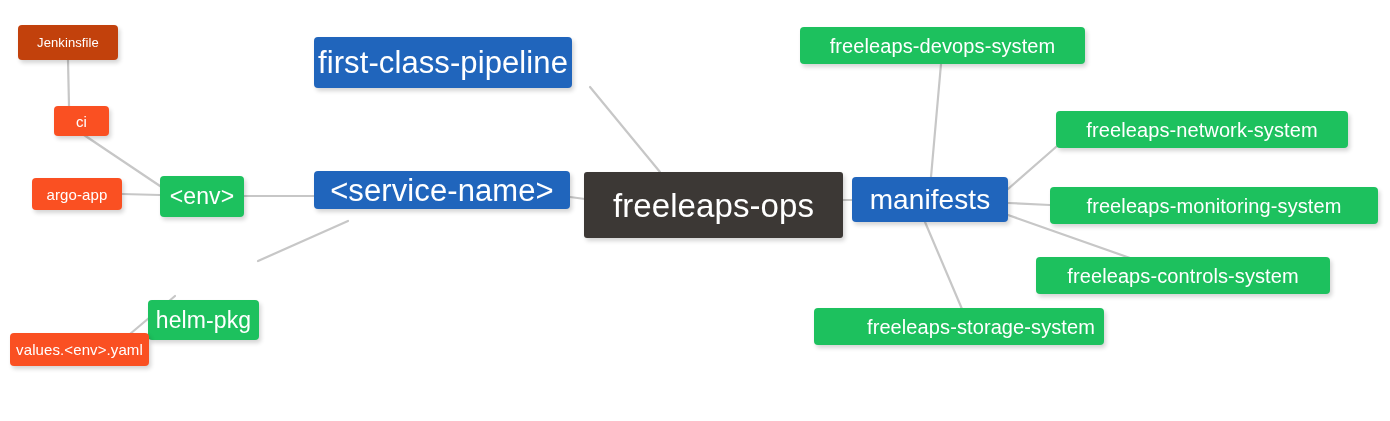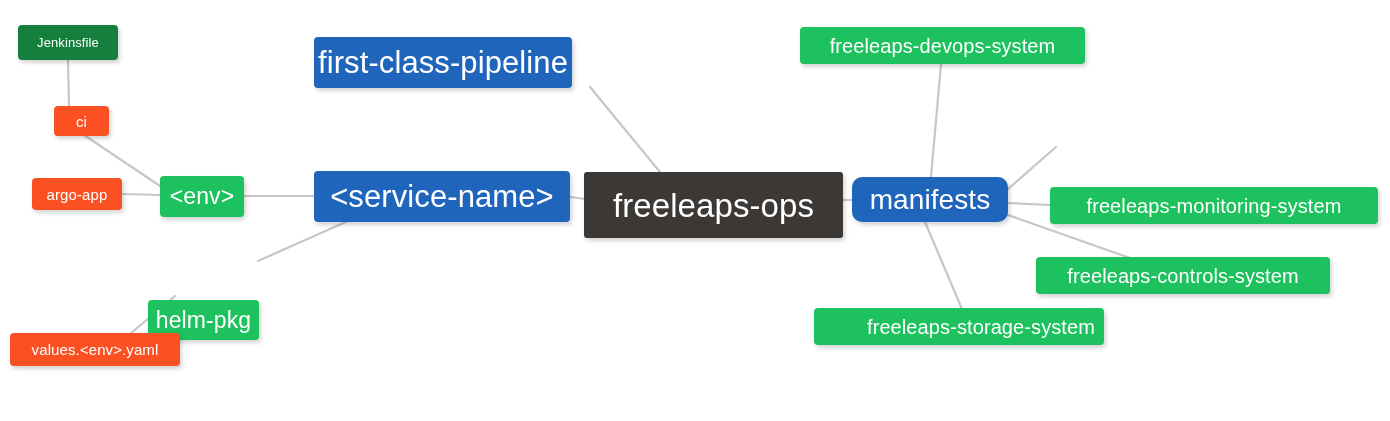--- a/index.html
+++ b/index.html
@@ -44,21 +44,21 @@
     box-shadow: 2px 3px 4px rgba(0,0,0,0.17);
     -webkit-font-smoothing: antialiased;
   }
   .n-root {
     background: #3c3835;
     font-size: 33px;
     border-radius: 3px;
   }
   .n-blue   { background: #2065bc; }
   .n-green  { background: #1dc15e; }
-  .n-orange { background: #15803d; }
+  .n-orange { background: #c2410c; }
   .n-red    { background: #fa5022; }
 
   .sz-xl { font-size: 31px; }
   .sz-lg { font-size: 28px; }
   .sz-md { font-size: 23px; align-items: center; }
   .sz-sm { font-size: 20px; }
   .sz-xs { font-size: 15px; }
   .sz-xxs{ font-size: 13px; }
 </style>
 </head>
@@ -110,44 +110,47 @@
   </div>
 
   <div class="node n-green sz-md" style="left:160px; top:176px; width:84px; height:41px;">
     <span>&lt;env&gt;</span>
   </div>
 
   <div class="node n-green sz-md" style="left:148px; top:256px; width:111px; height:40px;margin-top:44px;">
     <span>helm-pkg</span>
   </div>
 
-  <div class="node n-red sz-xs" style="left:10px; top:333px; width:170px; height:33px;">
+  <div class="node n-red sz-xs" style="left:10px; top:333px; width:139px; height:33px;">
     <span>values.&lt;env&gt;.yaml</span>
   </div>
 
   <div class="node n-blue sz-xl" style="left:314px; top:37px; width:258px; height:51px;">
     <span>first-class-pipeline</span>
   </div>
 
-  <div class="node n-blue sz-xl" style="left:314px; top:171px; width:256px; height:51px;">
+  <div class="node n-blue sz-xl" style="left:314px; top:171px; width:256px; height:38px;">
     <span>&lt;service-name&gt;</span>
   </div>
 
   <div class="node n-root" style="left:584px; top:172px; width:259px; height:66px;">
     <span>freeleaps-ops</span>
   </div>
 
-  <div class="node n-blue sz-lg" style="left:852px; top:177px; width:156px; height:45px;border-radius:10px;">
+  <div class="node n-blue sz-lg" style="left:852px; top:177px; width:156px; height:45px;">
     <span>manifests</span>
   </div>
 
   <div class="node n-green sz-sm" style="left:800px; top:27px; width:285px; height:37px;">
     <span>freeleaps-devops-system</span>
   </div>
 
+  <div class="node n-green sz-sm" style="left:1056px; top:111px; width:292px; height:37px;">
+    <span>freeleaps-network-system</span>
+  </div>
 
   <div class="node n-green sz-sm" style="left:1050px; top:187px; width:328px; height:37px;">
     <span>freeleaps-monitoring-system</span>
   </div>
 
   <div class="node n-green sz-sm" style="left:1036px; top:257px; width:294px; height:37px;">
     <span>freeleaps-controls-system</span>
   </div>
 
   <div class="node n-green sz-sm" style="left:814px; top:308px; width:290px; height:37px;padding-left:44px;">

